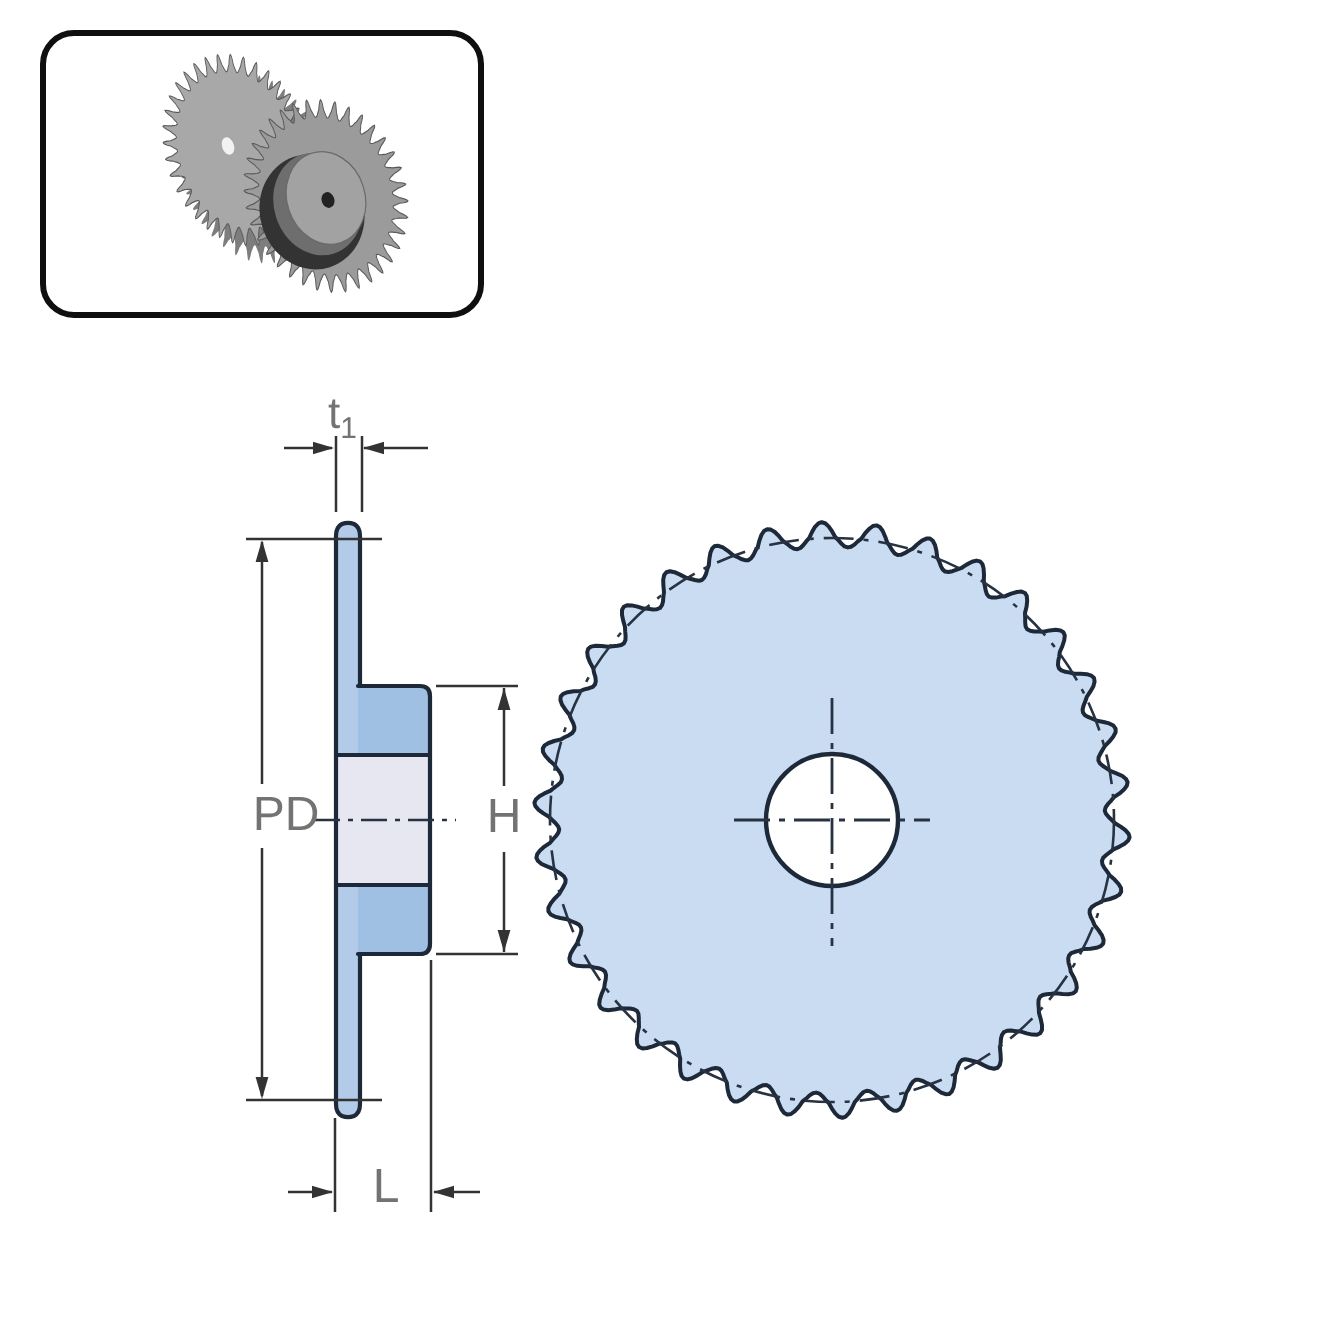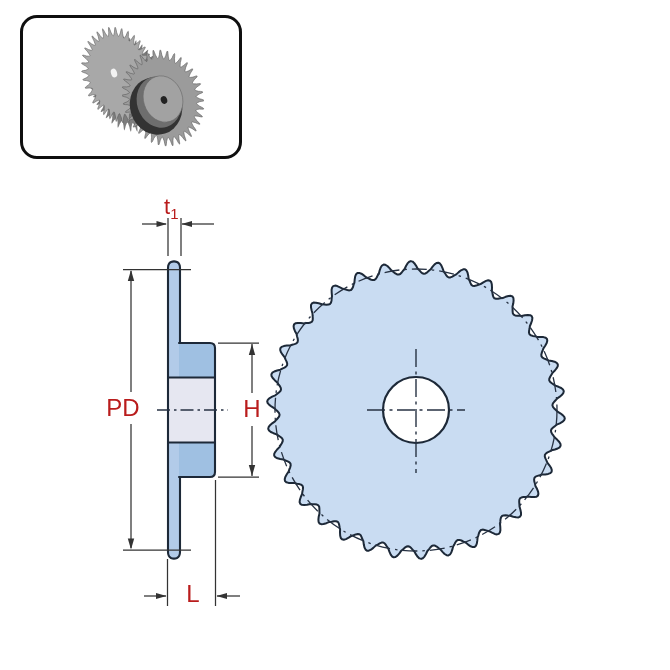--- a/index.html
+++ b/index.html
@@ -2,21 +2,21 @@
 <html><head>
 <meta charset="utf-8">
 <style>
   html,body{margin:0;padding:0;background:#fff;}
   .stage{position:relative;width:670px;height:670px;background:#ffffff;overflow:hidden;
          font-family:"Liberation Sans", sans-serif;}
   .drawing-svg{position:absolute;left:0;top:0;}
   .thumb-box{position:absolute;left:20px;top:15px;width:222px;height:144px;
              box-sizing:border-box;border:3px solid #0f0f0f;border-radius:17px;background:#fff;}
   .thumb-box svg{position:absolute;left:0;top:0;}
-  .lbl{position:absolute;color:#b91c1c;font-size:24px;line-height:1;white-space:nowrap;}
+  .lbl{position:absolute;color:#737373;font-size:24px;line-height:1;white-space:nowrap;}
   .lbl.center{text-align:center;}
   .lbl-t1{font-size:22px;}
   .lbl-t1 .subnum{font-size:15px;vertical-align:-5px;}
 </style>
 </head>
 <body>
 
 <div class="stage">
 
   <svg class="drawing-svg" width="670" height="670" viewBox="0 0 670 670">
@@ -84,21 +84,21 @@
         <line x1="215.5" y1="480" x2="215.5" y2="606" stroke="#333333"></line>
         <line x1="144" y1="596" x2="166" y2="596" stroke="#333333"></line>
         <line x1="217" y1="596" x2="240" y2="596" stroke="#333333"></line>
         <polygon points="166.5,596 156,592.9 156,599.1" fill="#333333"></polygon>
         <polygon points="216.5,596 227,592.9 227,599.1" fill="#333333"></polygon>
       </g>
     </g>
   </svg>
 
   <div class="lbl lbl-t1" style="left:164px;top:196px;"><span>t</span><span class="subnum">1</span></div>
-  <div class="lbl center" style="left:104px;top:396px;width:38px;">PD</div>
+  <div class="lbl center" style="left:124px;top:396px;width:38px;">PD</div>
   <div class="lbl center" style="left:240px;top:397px;width:24px;">H</div>
   <div class="lbl center" style="left:182px;top:582px;width:22px;">L</div>
 
   <div class="thumb-box">
     <svg width="216" height="138" viewBox="0 0 216 138">
       <g>
         <path transform="translate(104,66) rotate(-18) scale(0.74,1)" d="M2.0,-40.0L2.4,-40.1L2.9,-40.8L3.5,-41.7L4.0,-42.7L4.6,-43.7L5.3,-46.0L6.1,-47.9L6.7,-48.5L7.1,-47.7L7.3,-45.7L7.4,-43.3L7.7,-42.2L8.0,-41.0L8.2,-40.0L8.5,-39.3L8.9,-39.0L9.4,-39.1L10.0,-39.6L10.6,-40.4L11.4,-41.4L12.1,-42.2L13.2,-44.4L14.3,-46.1L15.0,-46.6L15.3,-45.8L15.2,-43.8L14.8,-41.3L14.9,-40.2L15.0,-39.0L15.1,-38.0L15.2,-37.2L15.5,-36.9L16.0,-36.9L16.7,-37.3L17.5,-38.0L18.4,-38.8L19.2,-39.5L20.7,-41.4L22.1,-42.9L22.9,-43.3L23.0,-42.4L22.5,-40.5L21.8,-38.1L21.7,-37.0L21.5,-35.8L21.4,-34.8L21.5,-34.0L21.7,-33.6L22.2,-33.5L22.9,-33.8L23.8,-34.4L24.8,-35.0L25.8,-35.5L27.6,-37.2L29.2,-38.4L30.1,-38.7L30.0,-37.8L29.2,-35.9L28.1,-33.8L27.8,-32.7L27.4,-31.6L27.1,-30.5L27.0,-29.8L27.2,-29.3L27.7,-29.2L28.4,-29.3L29.4,-29.7L30.5,-30.2L31.6,-30.5L33.7,-31.8L35.4,-32.8L36.3,-32.9L36.1,-32.0L35.0,-30.3L33.5,-28.4L33.1,-27.4L32.5,-26.3L32.0,-25.4L31.8,-24.6L31.9,-24.1L32.3,-23.9L33.1,-23.9L34.1,-24.1L35.3,-24.4L36.4,-24.6L38.7,-25.5L40.6,-26.1L41.5,-26.1L41.2,-25.2L39.7,-23.8L37.9,-22.1L37.3,-21.2L36.6,-20.3L35.9,-19.4L35.6,-18.7L35.6,-18.2L36.0,-18.0L36.8,-17.8L37.8,-17.8L39.0,-17.9L40.1,-17.9L42.5,-18.4L44.5,-18.7L45.4,-18.5L44.9,-17.7L43.3,-16.5L41.2,-15.2L40.4,-14.4L39.5,-13.6L38.8,-12.9L38.3,-12.3L38.2,-11.8L38.6,-11.4L39.3,-11.2L40.3,-11.0L41.5,-10.8L42.6,-10.6L45.1,-10.7L47.1,-10.7L47.9,-10.3L47.3,-9.6L45.5,-8.7L43.2,-7.8L42.3,-7.2L41.3,-6.5L40.4,-6.0L39.9,-5.4L39.7,-5.0L40.0,-4.6L40.6,-4.2L41.6,-3.8L42.8,-3.5L43.8,-3.1L46.2,-2.7L48.2,-2.3L49.0,-1.8L48.3,-1.3L46.3,-0.7L43.9,-0.2L42.9,0.3L41.8,0.7L40.8,1.2L40.2,1.6L40.0,2.0L40.1,2.4L40.8,2.9L41.7,3.5L42.7,4.0L43.7,4.6L46.0,5.3L47.9,6.1L48.5,6.7L47.7,7.1L45.7,7.3L43.3,7.4L42.2,7.7L41.0,8.0L40.0,8.2L39.3,8.5L39.0,8.9L39.1,9.4L39.6,10.0L40.4,10.6L41.4,11.4L42.2,12.1L44.4,13.2L46.1,14.3L46.6,15.0L45.8,15.3L43.8,15.2L41.3,14.8L40.2,14.9L39.0,15.0L38.0,15.1L37.2,15.2L36.9,15.5L36.9,16.0L37.3,16.7L38.0,17.5L38.8,18.4L39.5,19.2L41.4,20.7L42.9,22.1L43.3,22.9L42.4,23.0L40.5,22.5L38.1,21.8L37.0,21.7L35.8,21.5L34.8,21.4L34.0,21.5L33.6,21.7L33.5,22.2L33.8,22.9L34.4,23.8L35.0,24.8L35.5,25.8L37.2,27.6L38.4,29.2L38.7,30.1L37.8,30.0L35.9,29.2L33.8,28.1L32.7,27.8L31.6,27.4L30.5,27.1L29.8,27.0L29.3,27.2L29.2,27.7L29.3,28.4L29.7,29.4L30.2,30.5L30.5,31.6L31.8,33.7L32.8,35.4L32.9,36.3L32.0,36.1L30.3,35.0L28.4,33.5L27.4,33.1L26.3,32.5L25.4,32.0L24.6,31.8L24.1,31.9L23.9,32.3L23.9,33.1L24.1,34.1L24.4,35.3L24.6,36.4L25.5,38.7L26.1,40.6L26.1,41.5L25.2,41.2L23.8,39.7L22.1,37.9L21.2,37.3L20.3,36.6L19.4,35.9L18.7,35.6L18.2,35.6L18.0,36.0L17.8,36.8L17.8,37.8L17.9,39.0L17.9,40.1L18.4,42.5L18.7,44.5L18.5,45.4L17.7,44.9L16.5,43.3L15.2,41.2L14.4,40.4L13.6,39.5L12.9,38.8L12.3,38.3L11.8,38.2L11.4,38.6L11.2,39.3L11.0,40.3L10.8,41.5L10.6,42.6L10.7,45.1L10.7,47.1L10.3,47.9L9.6,47.3L8.7,45.5L7.8,43.2L7.2,42.3L6.5,41.3L6.0,40.4L5.4,39.9L5.0,39.7L4.6,40.0L4.2,40.6L3.8,41.6L3.5,42.8L3.1,43.8L2.7,46.2L2.3,48.2L1.8,49.0L1.3,48.3L0.7,46.3L0.2,43.9L-0.3,42.9L-0.7,41.8L-1.2,40.8L-1.6,40.2L-2.0,40.0L-2.4,40.1L-2.9,40.8L-3.5,41.7L-4.0,42.7L-4.6,43.7L-5.3,46.0L-6.1,47.9L-6.7,48.5L-7.1,47.7L-7.3,45.7L-7.4,43.3L-7.7,42.2L-8.0,41.0L-8.2,40.0L-8.5,39.3L-8.9,39.0L-9.4,39.1L-10.0,39.6L-10.6,40.4L-11.4,41.4L-12.1,42.2L-13.2,44.4L-14.3,46.1L-15.0,46.6L-15.3,45.8L-15.2,43.8L-14.8,41.3L-14.9,40.2L-15.0,39.0L-15.1,38.0L-15.2,37.2L-15.5,36.9L-16.0,36.9L-16.7,37.3L-17.5,38.0L-18.4,38.8L-19.2,39.5L-20.7,41.4L-22.1,42.9L-22.9,43.3L-23.0,42.4L-22.5,40.5L-21.8,38.1L-21.7,37.0L-21.5,35.8L-21.4,34.8L-21.5,34.0L-21.7,33.6L-22.2,33.5L-22.9,33.8L-23.8,34.4L-24.8,35.0L-25.8,35.5L-27.6,37.2L-29.2,38.4L-30.1,38.7L-30.0,37.8L-29.2,35.9L-28.1,33.8L-27.8,32.7L-27.4,31.6L-27.1,30.5L-27.0,29.8L-27.2,29.3L-27.7,29.2L-28.4,29.3L-29.4,29.7L-30.5,30.2L-31.6,30.5L-33.7,31.8L-35.4,32.8L-36.3,32.9L-36.1,32.0L-35.0,30.3L-33.5,28.4L-33.1,27.4L-32.5,26.3L-32.0,25.4L-31.8,24.6L-31.9,24.1L-32.3,23.9L-33.1,23.9L-34.1,24.1L-35.3,24.4L-36.4,24.6L-38.7,25.5L-40.6,26.1L-41.5,26.1L-41.2,25.2L-39.7,23.8L-37.9,22.1L-37.3,21.2L-36.6,20.3L-35.9,19.4L-35.6,18.7L-35.6,18.2L-36.0,18.0L-36.8,17.8L-37.8,17.8L-39.0,17.9L-40.1,17.9L-42.5,18.4L-44.5,18.7L-45.4,18.5L-44.9,17.7L-43.3,16.5L-41.2,15.2L-40.4,14.4L-39.5,13.6L-38.8,12.9L-38.3,12.3L-38.2,11.8L-38.6,11.4L-39.3,11.2L-40.3,11.0L-41.5,10.8L-42.6,10.6L-45.1,10.7L-47.1,10.7L-47.9,10.3L-47.3,9.6L-45.5,8.7L-43.2,7.8L-42.3,7.2L-41.3,6.5L-40.4,6.0L-39.9,5.4L-39.7,5.0L-40.0,4.6L-40.6,4.2L-41.6,3.8L-42.8,3.5L-43.8,3.1L-46.2,2.7L-48.2,2.3L-49.0,1.8L-48.3,1.3L-46.3,0.7L-43.9,0.2L-42.9,-0.3L-41.8,-0.7L-40.8,-1.2L-40.2,-1.6L-40.0,-2.0L-40.1,-2.4L-40.8,-2.9L-41.7,-3.5L-42.7,-4.0L-43.7,-4.6L-46.0,-5.3L-47.9,-6.1L-48.5,-6.7L-47.7,-7.1L-45.7,-7.3L-43.3,-7.4L-42.2,-7.7L-41.0,-8.0L-40.0,-8.2L-39.3,-8.5L-39.0,-8.9L-39.1,-9.4L-39.6,-10.0L-40.4,-10.6L-41.4,-11.4L-42.2,-12.1L-44.4,-13.2L-46.1,-14.3L-46.6,-15.0L-45.8,-15.3L-43.8,-15.2L-41.3,-14.8L-40.2,-14.9L-39.0,-15.0L-38.0,-15.1L-37.2,-15.2L-36.9,-15.5L-36.9,-16.0L-37.3,-16.7L-38.0,-17.5L-38.8,-18.4L-39.5,-19.2L-41.4,-20.7L-42.9,-22.1L-43.3,-22.9L-42.4,-23.0L-40.5,-22.5L-38.1,-21.8L-37.0,-21.7L-35.8,-21.5L-34.8,-21.4L-34.0,-21.5L-33.6,-21.7L-33.5,-22.2L-33.8,-22.9L-34.4,-23.8L-35.0,-24.8L-35.5,-25.8L-37.2,-27.6L-38.4,-29.2L-38.7,-30.1L-37.8,-30.0L-35.9,-29.2L-33.8,-28.1L-32.7,-27.8L-31.6,-27.4L-30.5,-27.1L-29.8,-27.0L-29.3,-27.2L-29.2,-27.7L-29.3,-28.4L-29.7,-29.4L-30.2,-30.5L-30.5,-31.6L-31.8,-33.7L-32.8,-35.4L-32.9,-36.3L-32.0,-36.1L-30.3,-35.0L-28.4,-33.5L-27.4,-33.1L-26.3,-32.5L-25.4,-32.0L-24.6,-31.8L-24.1,-31.9L-23.9,-32.3L-23.9,-33.1L-24.1,-34.1L-24.4,-35.3L-24.6,-36.4L-25.5,-38.7L-26.1,-40.6L-26.1,-41.5L-25.2,-41.2L-23.8,-39.7L-22.1,-37.9L-21.2,-37.3L-20.3,-36.6L-19.4,-35.9L-18.7,-35.6L-18.2,-35.6L-18.0,-36.0L-17.8,-36.8L-17.8,-37.8L-17.9,-39.0L-17.9,-40.1L-18.4,-42.5L-18.7,-44.5L-18.5,-45.4L-17.7,-44.9L-16.5,-43.3L-15.2,-41.2L-14.4,-40.4L-13.6,-39.5L-12.9,-38.8L-12.3,-38.3L-11.8,-38.2L-11.4,-38.6L-11.2,-39.3L-11.0,-40.3L-10.8,-41.5L-10.6,-42.6L-10.7,-45.1L-10.7,-47.1L-10.3,-47.9L-9.6,-47.3L-8.7,-45.5L-7.8,-43.2L-7.2,-42.3L-6.5,-41.3L-6.0,-40.4L-5.4,-39.9L-5.0,-39.7L-4.6,-40.0L-4.2,-40.6L-3.8,-41.6L-3.5,-42.8L-3.1,-43.8L-2.7,-46.2L-2.3,-48.2L-1.8,-49.0L-1.3,-48.3L-0.7,-46.3L-0.2,-43.9L0.3,-42.9L0.7,-41.8L1.2,-40.8L1.6,-40.2Z" fill="#7d7d7d"></path>
         <path stroke="#5a5a5a" stroke-width="0.6" transform="translate(96,57) rotate(-18) scale(0.74,1)" d="M2.0,-40.0L2.4,-40.1L2.9,-40.8L3.5,-41.7L4.0,-42.7L4.6,-43.7L5.3,-46.0L6.1,-47.9L6.7,-48.5L7.1,-47.7L7.3,-45.7L7.4,-43.3L7.7,-42.2L8.0,-41.0L8.2,-40.0L8.5,-39.3L8.9,-39.0L9.4,-39.1L10.0,-39.6L10.6,-40.4L11.4,-41.4L12.1,-42.2L13.2,-44.4L14.3,-46.1L15.0,-46.6L15.3,-45.8L15.2,-43.8L14.8,-41.3L14.9,-40.2L15.0,-39.0L15.1,-38.0L15.2,-37.2L15.5,-36.9L16.0,-36.9L16.7,-37.3L17.5,-38.0L18.4,-38.8L19.2,-39.5L20.7,-41.4L22.1,-42.9L22.9,-43.3L23.0,-42.4L22.5,-40.5L21.8,-38.1L21.7,-37.0L21.5,-35.8L21.4,-34.8L21.5,-34.0L21.7,-33.6L22.2,-33.5L22.9,-33.8L23.8,-34.4L24.8,-35.0L25.8,-35.5L27.6,-37.2L29.2,-38.4L30.1,-38.7L30.0,-37.8L29.2,-35.9L28.1,-33.8L27.8,-32.7L27.4,-31.6L27.1,-30.5L27.0,-29.8L27.2,-29.3L27.7,-29.2L28.4,-29.3L29.4,-29.7L30.5,-30.2L31.6,-30.5L33.7,-31.8L35.4,-32.8L36.3,-32.9L36.1,-32.0L35.0,-30.3L33.5,-28.4L33.1,-27.4L32.5,-26.3L32.0,-25.4L31.8,-24.6L31.9,-24.1L32.3,-23.9L33.1,-23.9L34.1,-24.1L35.3,-24.4L36.4,-24.6L38.7,-25.5L40.6,-26.1L41.5,-26.1L41.2,-25.2L39.7,-23.8L37.9,-22.1L37.3,-21.2L36.6,-20.3L35.9,-19.4L35.6,-18.7L35.6,-18.2L36.0,-18.0L36.8,-17.8L37.8,-17.8L39.0,-17.9L40.1,-17.9L42.5,-18.4L44.5,-18.7L45.4,-18.5L44.9,-17.7L43.3,-16.5L41.2,-15.2L40.4,-14.4L39.5,-13.6L38.8,-12.9L38.3,-12.3L38.2,-11.8L38.6,-11.4L39.3,-11.2L40.3,-11.0L41.5,-10.8L42.6,-10.6L45.1,-10.7L47.1,-10.7L47.9,-10.3L47.3,-9.6L45.5,-8.7L43.2,-7.8L42.3,-7.2L41.3,-6.5L40.4,-6.0L39.9,-5.4L39.7,-5.0L40.0,-4.6L40.6,-4.2L41.6,-3.8L42.8,-3.5L43.8,-3.1L46.2,-2.7L48.2,-2.3L49.0,-1.8L48.3,-1.3L46.3,-0.7L43.9,-0.2L42.9,0.3L41.8,0.7L40.8,1.2L40.2,1.6L40.0,2.0L40.1,2.4L40.8,2.9L41.7,3.5L42.7,4.0L43.7,4.6L46.0,5.3L47.9,6.1L48.5,6.7L47.7,7.1L45.7,7.3L43.3,7.4L42.2,7.7L41.0,8.0L40.0,8.2L39.3,8.5L39.0,8.9L39.1,9.4L39.6,10.0L40.4,10.6L41.4,11.4L42.2,12.1L44.4,13.2L46.1,14.3L46.6,15.0L45.8,15.3L43.8,15.2L41.3,14.8L40.2,14.9L39.0,15.0L38.0,15.1L37.2,15.2L36.9,15.5L36.9,16.0L37.3,16.7L38.0,17.5L38.8,18.4L39.5,19.2L41.4,20.7L42.9,22.1L43.3,22.9L42.4,23.0L40.5,22.5L38.1,21.8L37.0,21.7L35.8,21.5L34.8,21.4L34.0,21.5L33.6,21.7L33.5,22.2L33.8,22.9L34.4,23.8L35.0,24.8L35.5,25.8L37.2,27.6L38.4,29.2L38.7,30.1L37.8,30.0L35.9,29.2L33.8,28.1L32.7,27.8L31.6,27.4L30.5,27.1L29.8,27.0L29.3,27.2L29.2,27.7L29.3,28.4L29.7,29.4L30.2,30.5L30.5,31.6L31.8,33.7L32.8,35.4L32.9,36.3L32.0,36.1L30.3,35.0L28.4,33.5L27.4,33.1L26.3,32.5L25.4,32.0L24.6,31.8L24.1,31.9L23.9,32.3L23.9,33.1L24.1,34.1L24.4,35.3L24.6,36.4L25.5,38.7L26.1,40.6L26.1,41.5L25.2,41.2L23.8,39.7L22.1,37.9L21.2,37.3L20.3,36.6L19.4,35.9L18.7,35.6L18.2,35.6L18.0,36.0L17.8,36.8L17.8,37.8L17.9,39.0L17.9,40.1L18.4,42.5L18.7,44.5L18.5,45.4L17.7,44.9L16.5,43.3L15.2,41.2L14.4,40.4L13.6,39.5L12.9,38.8L12.3,38.3L11.8,38.2L11.4,38.6L11.2,39.3L11.0,40.3L10.8,41.5L10.6,42.6L10.7,45.1L10.7,47.1L10.3,47.9L9.6,47.3L8.7,45.5L7.8,43.2L7.2,42.3L6.5,41.3L6.0,40.4L5.4,39.9L5.0,39.7L4.6,40.0L4.2,40.6L3.8,41.6L3.5,42.8L3.1,43.8L2.7,46.2L2.3,48.2L1.8,49.0L1.3,48.3L0.7,46.3L0.2,43.9L-0.3,42.9L-0.7,41.8L-1.2,40.8L-1.6,40.2L-2.0,40.0L-2.4,40.1L-2.9,40.8L-3.5,41.7L-4.0,42.7L-4.6,43.7L-5.3,46.0L-6.1,47.9L-6.7,48.5L-7.1,47.7L-7.3,45.7L-7.4,43.3L-7.7,42.2L-8.0,41.0L-8.2,40.0L-8.5,39.3L-8.9,39.0L-9.4,39.1L-10.0,39.6L-10.6,40.4L-11.4,41.4L-12.1,42.2L-13.2,44.4L-14.3,46.1L-15.0,46.6L-15.3,45.8L-15.2,43.8L-14.8,41.3L-14.9,40.2L-15.0,39.0L-15.1,38.0L-15.2,37.2L-15.5,36.9L-16.0,36.9L-16.7,37.3L-17.5,38.0L-18.4,38.8L-19.2,39.5L-20.7,41.4L-22.1,42.9L-22.9,43.3L-23.0,42.4L-22.5,40.5L-21.8,38.1L-21.7,37.0L-21.5,35.8L-21.4,34.8L-21.5,34.0L-21.7,33.6L-22.2,33.5L-22.9,33.8L-23.8,34.4L-24.8,35.0L-25.8,35.5L-27.6,37.2L-29.2,38.4L-30.1,38.7L-30.0,37.8L-29.2,35.9L-28.1,33.8L-27.8,32.7L-27.4,31.6L-27.1,30.5L-27.0,29.8L-27.2,29.3L-27.7,29.2L-28.4,29.3L-29.4,29.7L-30.5,30.2L-31.6,30.5L-33.7,31.8L-35.4,32.8L-36.3,32.9L-36.1,32.0L-35.0,30.3L-33.5,28.4L-33.1,27.4L-32.5,26.3L-32.0,25.4L-31.8,24.6L-31.9,24.1L-32.3,23.9L-33.1,23.9L-34.1,24.1L-35.3,24.4L-36.4,24.6L-38.7,25.5L-40.6,26.1L-41.5,26.1L-41.2,25.2L-39.7,23.8L-37.9,22.1L-37.3,21.2L-36.6,20.3L-35.9,19.4L-35.6,18.7L-35.6,18.2L-36.0,18.0L-36.8,17.8L-37.8,17.8L-39.0,17.9L-40.1,17.9L-42.5,18.4L-44.5,18.7L-45.4,18.5L-44.9,17.7L-43.3,16.5L-41.2,15.2L-40.4,14.4L-39.5,13.6L-38.8,12.9L-38.3,12.3L-38.2,11.8L-38.6,11.4L-39.3,11.2L-40.3,11.0L-41.5,10.8L-42.6,10.6L-45.1,10.7L-47.1,10.7L-47.9,10.3L-47.3,9.6L-45.5,8.7L-43.2,7.8L-42.3,7.2L-41.3,6.5L-40.4,6.0L-39.9,5.4L-39.7,5.0L-40.0,4.6L-40.6,4.2L-41.6,3.8L-42.8,3.5L-43.8,3.1L-46.2,2.7L-48.2,2.3L-49.0,1.8L-48.3,1.3L-46.3,0.7L-43.9,0.2L-42.9,-0.3L-41.8,-0.7L-40.8,-1.2L-40.2,-1.6L-40.0,-2.0L-40.1,-2.4L-40.8,-2.9L-41.7,-3.5L-42.7,-4.0L-43.7,-4.6L-46.0,-5.3L-47.9,-6.1L-48.5,-6.7L-47.7,-7.1L-45.7,-7.3L-43.3,-7.4L-42.2,-7.7L-41.0,-8.0L-40.0,-8.2L-39.3,-8.5L-39.0,-8.9L-39.1,-9.4L-39.6,-10.0L-40.4,-10.6L-41.4,-11.4L-42.2,-12.1L-44.4,-13.2L-46.1,-14.3L-46.6,-15.0L-45.8,-15.3L-43.8,-15.2L-41.3,-14.8L-40.2,-14.9L-39.0,-15.0L-38.0,-15.1L-37.2,-15.2L-36.9,-15.5L-36.9,-16.0L-37.3,-16.7L-38.0,-17.5L-38.8,-18.4L-39.5,-19.2L-41.4,-20.7L-42.9,-22.1L-43.3,-22.9L-42.4,-23.0L-40.5,-22.5L-38.1,-21.8L-37.0,-21.7L-35.8,-21.5L-34.8,-21.4L-34.0,-21.5L-33.6,-21.7L-33.5,-22.2L-33.8,-22.9L-34.4,-23.8L-35.0,-24.8L-35.5,-25.8L-37.2,-27.6L-38.4,-29.2L-38.7,-30.1L-37.8,-30.0L-35.9,-29.2L-33.8,-28.1L-32.7,-27.8L-31.6,-27.4L-30.5,-27.1L-29.8,-27.0L-29.3,-27.2L-29.2,-27.7L-29.3,-28.4L-29.7,-29.4L-30.2,-30.5L-30.5,-31.6L-31.8,-33.7L-32.8,-35.4L-32.9,-36.3L-32.0,-36.1L-30.3,-35.0L-28.4,-33.5L-27.4,-33.1L-26.3,-32.5L-25.4,-32.0L-24.6,-31.8L-24.1,-31.9L-23.9,-32.3L-23.9,-33.1L-24.1,-34.1L-24.4,-35.3L-24.6,-36.4L-25.5,-38.7L-26.1,-40.6L-26.1,-41.5L-25.2,-41.2L-23.8,-39.7L-22.1,-37.9L-21.2,-37.3L-20.3,-36.6L-19.4,-35.9L-18.7,-35.6L-18.2,-35.6L-18.0,-36.0L-17.8,-36.8L-17.8,-37.8L-17.9,-39.0L-17.9,-40.1L-18.4,-42.5L-18.7,-44.5L-18.5,-45.4L-17.7,-44.9L-16.5,-43.3L-15.2,-41.2L-14.4,-40.4L-13.6,-39.5L-12.9,-38.8L-12.3,-38.3L-11.8,-38.2L-11.4,-38.6L-11.2,-39.3L-11.0,-40.3L-10.8,-41.5L-10.6,-42.6L-10.7,-45.1L-10.7,-47.1L-10.3,-47.9L-9.6,-47.3L-8.7,-45.5L-7.8,-43.2L-7.2,-42.3L-6.5,-41.3L-6.0,-40.4L-5.4,-39.9L-5.0,-39.7L-4.6,-40.0L-4.2,-40.6L-3.8,-41.6L-3.5,-42.8L-3.1,-43.8L-2.7,-46.2L-2.3,-48.2L-1.8,-49.0L-1.3,-48.3L-0.7,-46.3L-0.2,-43.9L0.3,-42.9L0.7,-41.8L1.2,-40.8L1.6,-40.2Z" fill="#a8a8a8"></path>
         <ellipse fill="#f2f2f2" transform="translate(91,55) rotate(-18)" rx="3" ry="4.5"></ellipse>
       </g>

